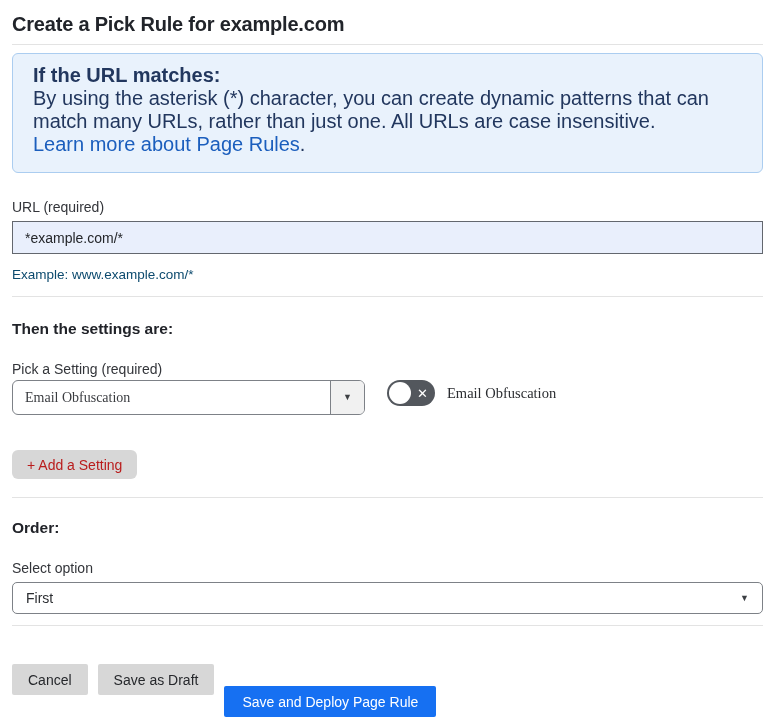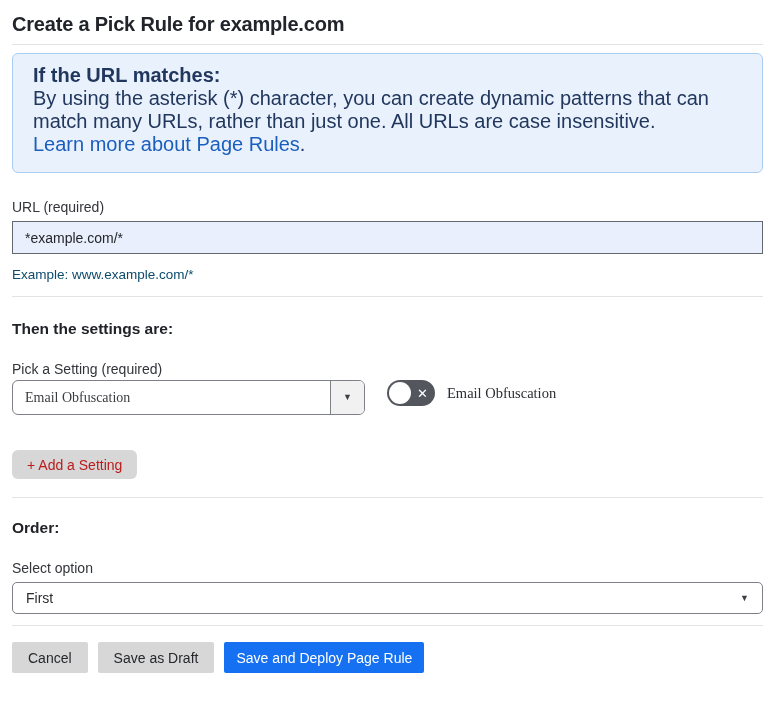--- a/index.html
+++ b/index.html
@@ -216,21 +216,21 @@
   .btn {
     height: 31px;
     border: none;
     border-radius: 2px;
     padding: 0 16px;
     font-family: "Liberation Sans", "DejaVu Sans", sans-serif;
     font-size: 14px;
     cursor: pointer;
   }
   .btn.gray { background: var(--btn_gray); color: #26282c; }
-  .btn.primary { background: var(--accent_blue); color: #ffffff; padding: 0 12px; }
+  .btn.primary { background: var(--accent_blue); color: #ffffff; padding: 0 18px; margin-top: 44px; }
 </style>
 </head>
 <body>
 
 <div class="container">
 
   <h1 class="page-title">Create a Pick Rule for example.com</h1>
 
   <hr class="divider d1">
 

